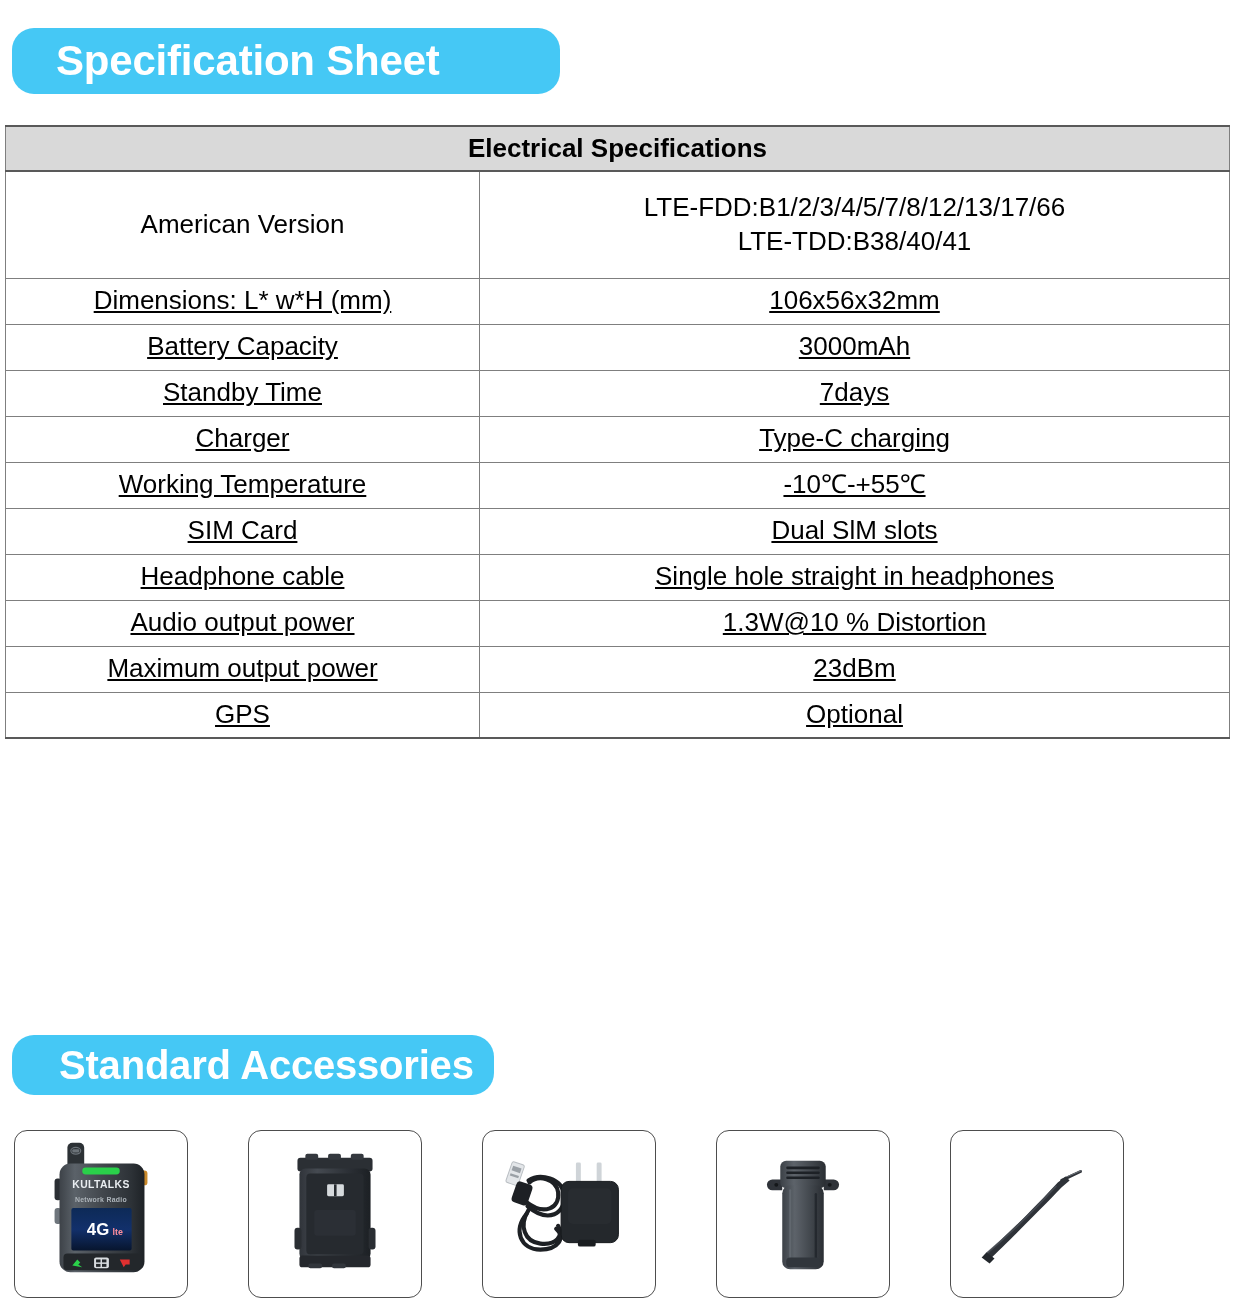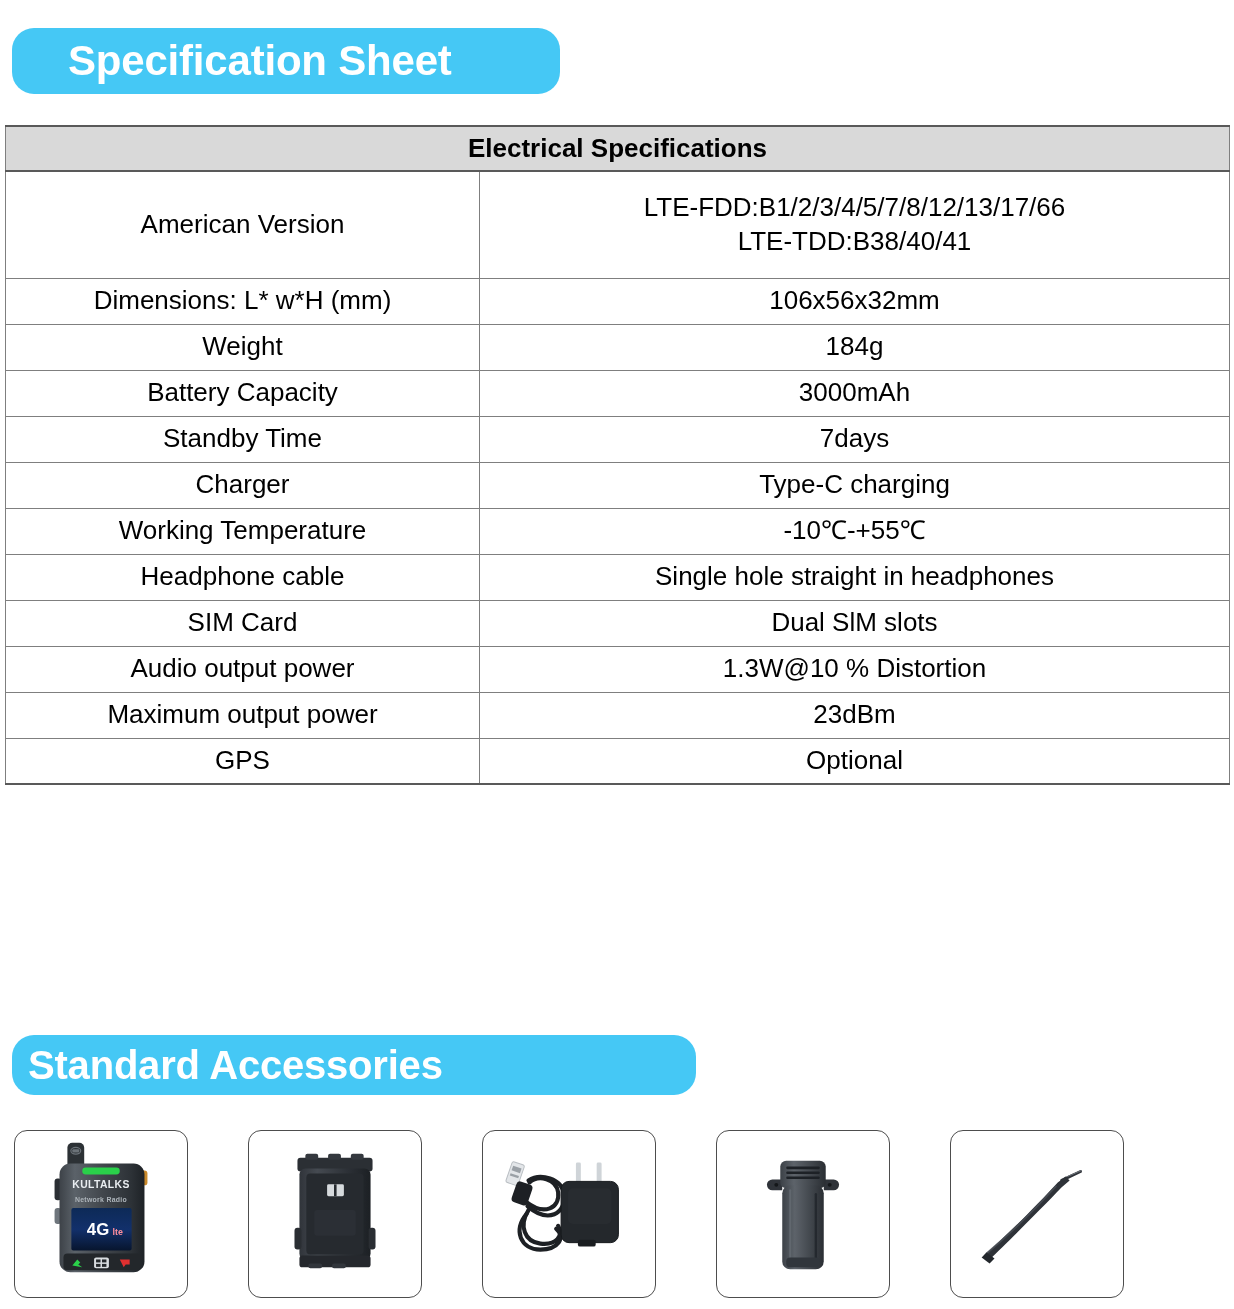--- a/index.html
+++ b/index.html
@@ -27,29 +27,29 @@
     color: #ffffff;
     font-weight: bold;
     letter-spacing: -0.2px;
     white-space: nowrap;
   }
   #spec-badge {
     left: 12px;
     top: 28px;
     width: 548px;
     height: 66px;
-    padding-left: 56px;
+    padding-left: 44px;
     font-size: 42px;
   }
   #acc-badge {
     left: 12px;
     top: 1035px;
-    width: 684px;
+    width: 482px;
     height: 60px;
-    padding-left: 16px;
+    padding-left: 47px;
     font-size: 40px;
   }
 
   
   #spec-table {
     position: absolute;
     left: 5px;
     top: 125px;
     width: 1224px;
     border-collapse: collapse;
@@ -68,21 +68,21 @@
     background: #d9d9d9;
     font-weight: bold;
     font-size: 26px;
     height: 45px;
     border-top: 2px solid #595959;
     border-bottom: 2px solid #595959;
   }
   #spec-table col.c-label { width: 474px; }
   #spec-table col.c-value { width: 750px; }
   tr.tall td { height: 107px; }
-  tr.normal td { height: 46px; }
+  tr.normal td { height: 46px; text-decoration: underline; }
   td.two-line {
     line-height: 1.62;
   }
   #spec-table tbody tr:last-child td {
     border-bottom: 2px solid #595959;
   }
 
   
   #accessories {
     position: absolute;
@@ -125,46 +125,42 @@
         <td class="two-line">
           <div>LTE-FDD:B1/2/3/4/5/7/8/12/13/17/66</div>
           <div>LTE-TDD:B38/40/41</div>
         </td>
       </tr>
       <tr class="normal">
         <td>Dimensions: L* w*H (mm)</td>
         <td>106x56x32mm</td>
       </tr>
       <tr class="normal">
-        <td>Weight</td>
-        <td>184g</td>
-      </tr>
-      <tr class="normal">
         <td>Battery Capacity</td>
         <td>3000mAh</td>
       </tr>
       <tr class="normal">
         <td>Standby Time</td>
         <td>7days</td>
       </tr>
       <tr class="normal">
         <td>Charger</td>
         <td>Type-C charging</td>
       </tr>
       <tr class="normal">
         <td>Working Temperature</td>
         <td>-10℃-+55℃</td>
       </tr>
       <tr class="normal">
+        <td>SIM Card</td>
+        <td>Dual SlM slots</td>
+      </tr>
+      <tr class="normal">
         <td>Headphone cable</td>
         <td>Single hole straight in headphones</td>
-      </tr>
-      <tr class="normal">
-        <td>SIM Card</td>
-        <td>Dual SlM slots</td>
       </tr>
       <tr class="normal">
         <td>Audio output power</td>
         <td>1.3W@10 % Distortion</td>
       </tr>
       <tr class="normal">
         <td>Maximum output power</td>
         <td>23dBm</td>
       </tr>
       <tr class="normal">

